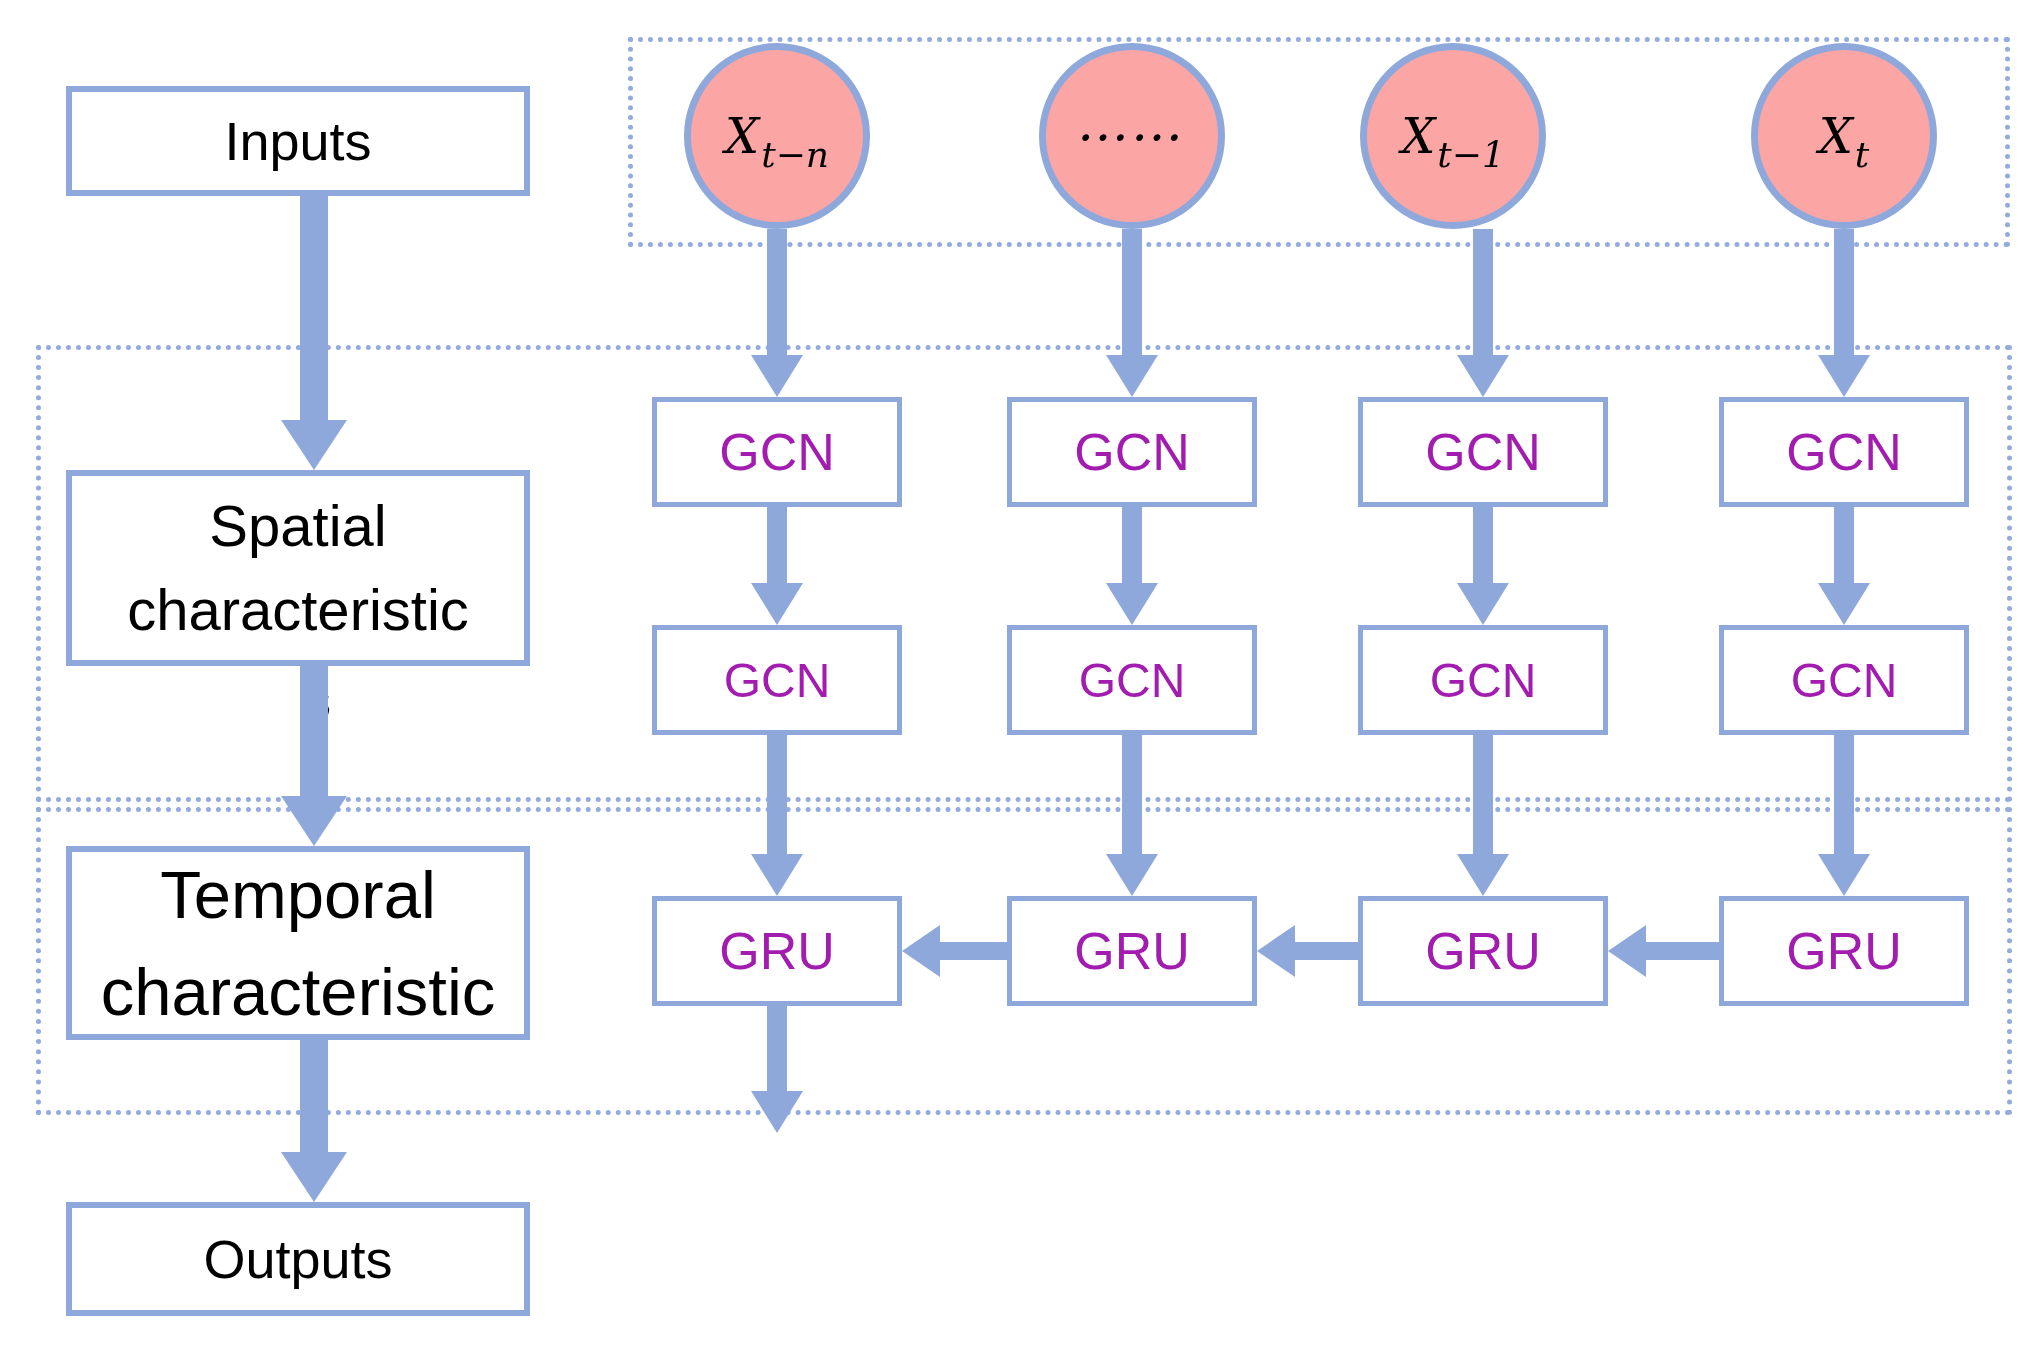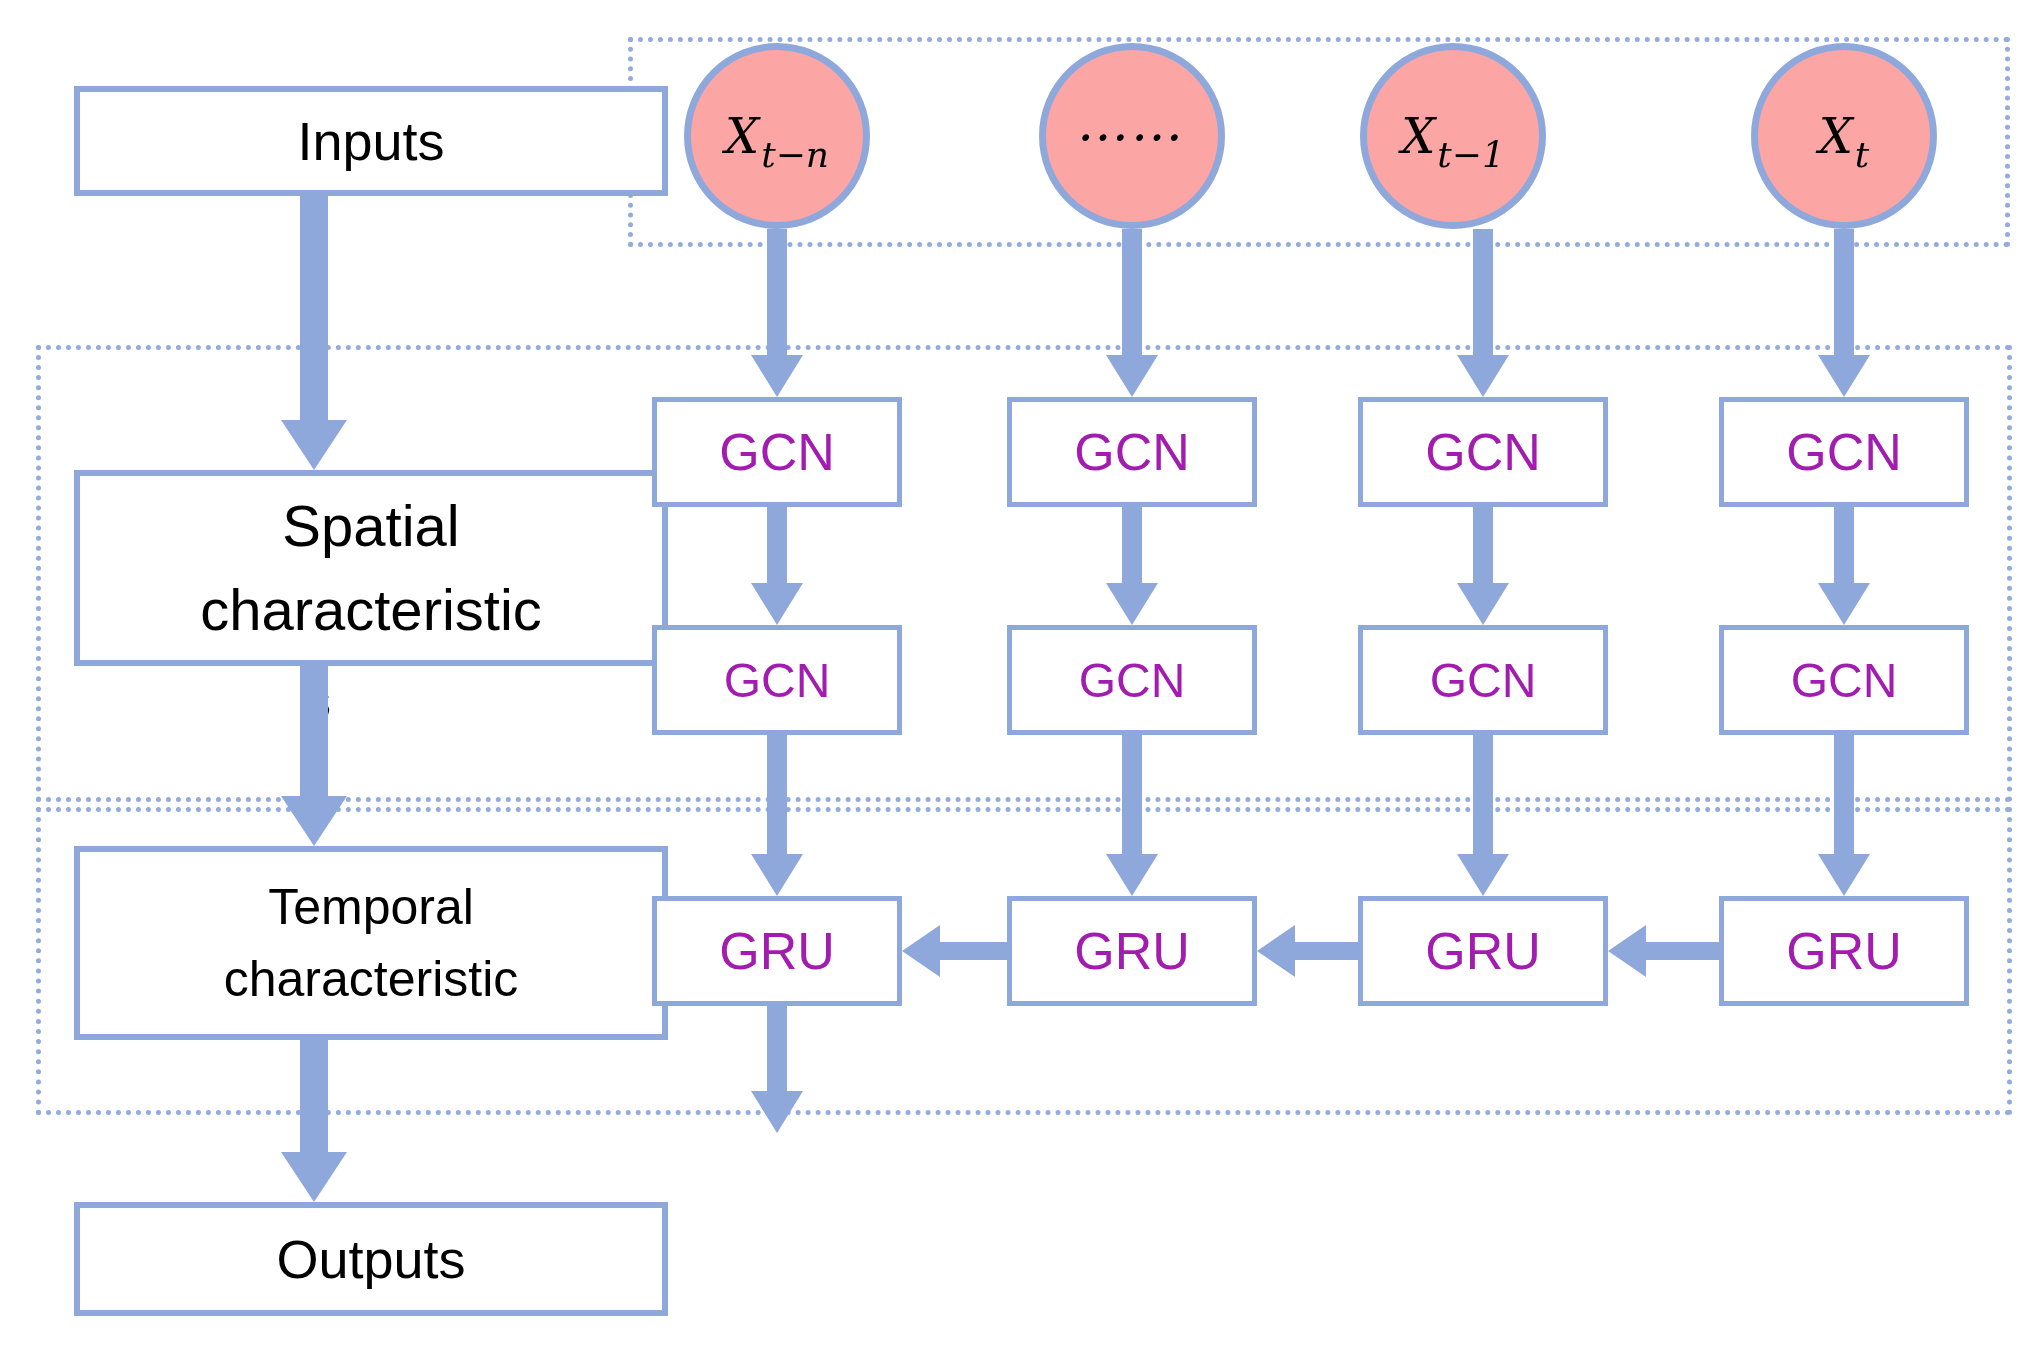--- a/index.html
+++ b/index.html
@@ -33,24 +33,24 @@
     border: 6px solid #8FA8DB;
     display: flex;
     flex-direction: column;
     align-items: center;
     justify-content: center;
     text-align: center;
     color: #000000;
     z-index: 3;
     box-sizing: border-box;
   }
-  .left-box   { left: 66px; width: 594px; font-size: 54px; margin-left: 8px; }
+  .left-box   { left: 66px; width: 464px; font-size: 54px; }
   .box-inputs   { top: 86px;   height: 110px; }
   .box-spatial  { top: 470px;  height: 196px; font-size: 58px; line-height: 1.45; }
-  .box-temporal { top: 846px;  height: 194px; font-size: 50px; line-height: 1.45; }
+  .box-temporal { top: 846px;  height: 194px; font-size: 67px; line-height: 1.45; }
   .box-outputs  { top: 1202px; height: 114px; }
 
   .overflow-s {
     position: absolute;
     font-size: 50px;
     color: #000000;
     z-index: 2;
   }
   .overflow-s-spatial  { left: 306px; top: 672px; }
   .overflow-s-temporal { left: 300px; top: 1046px; }

